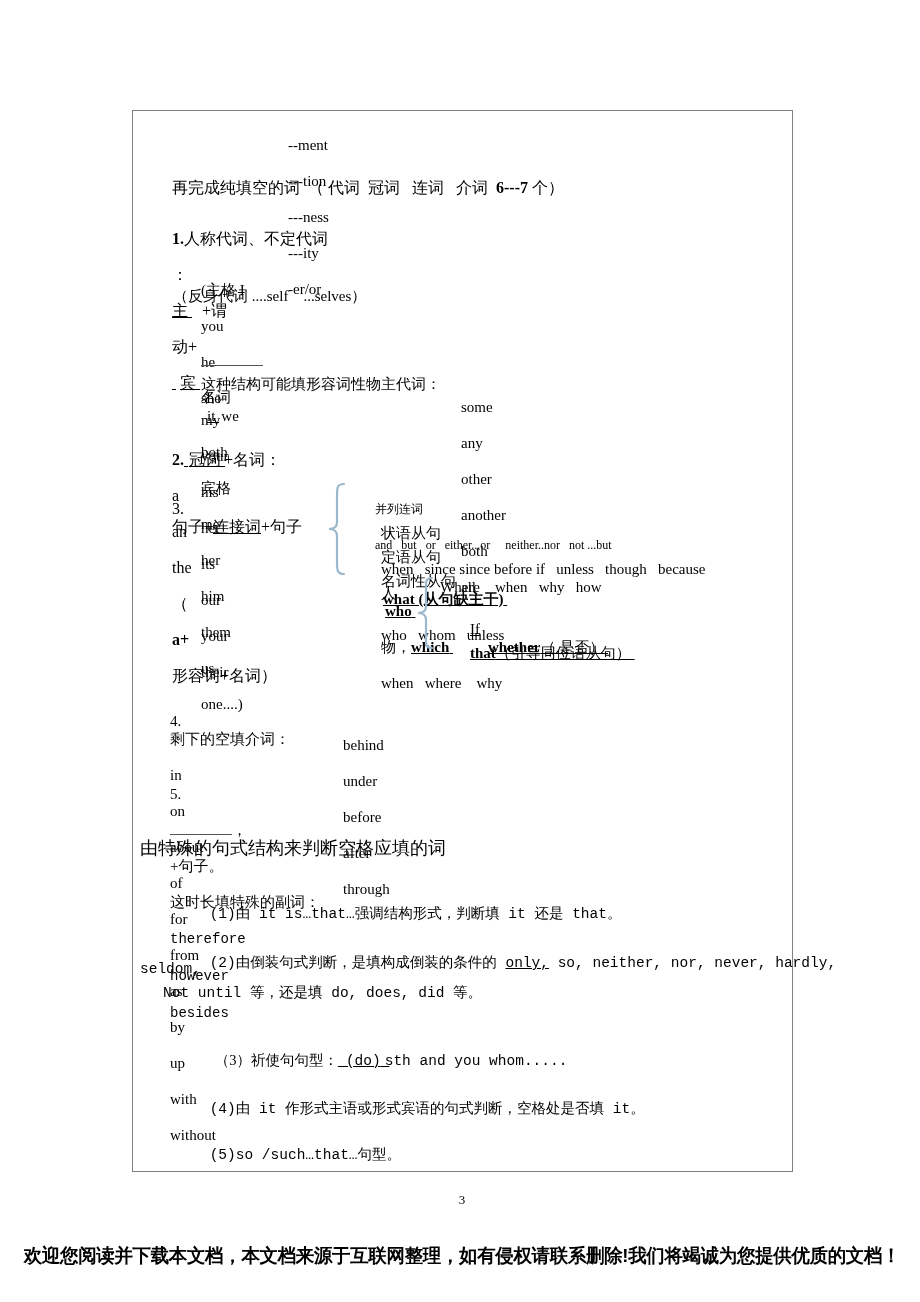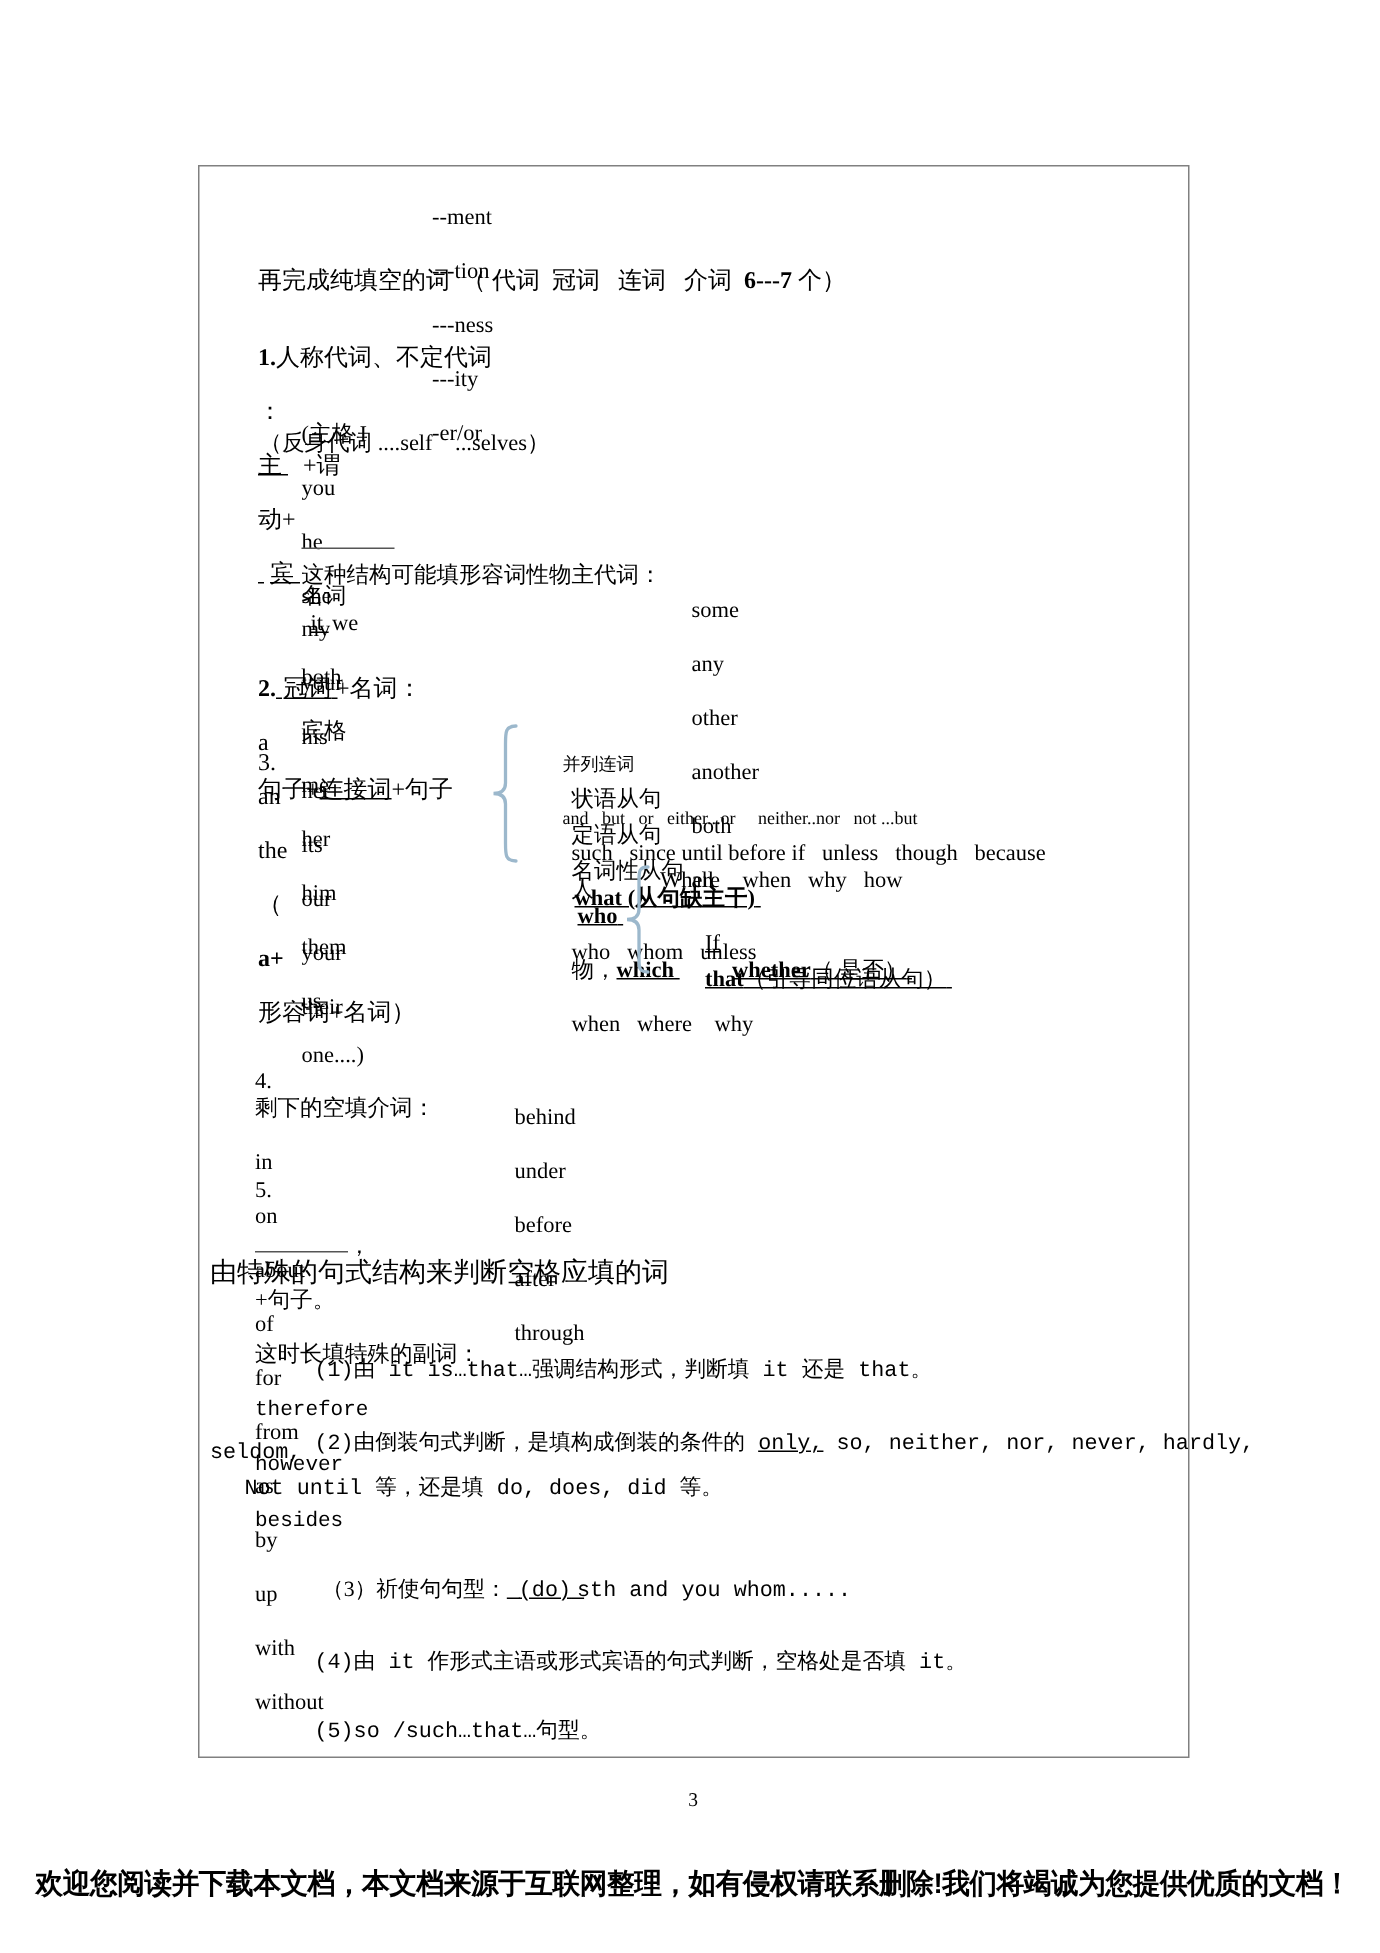--- a/index.html
+++ b/index.html
@@ -224,21 +224,21 @@
 
       <div class="ln serif" style="left:218px; top:371px; font-size:12px;">
         <span>并列连词</span>
         <span style="display:inline-block;width:4px"></span>
         <span>and   but   or   either...or     neither..nor   not ...but</span>
       </div>
 
       <div class="ln serif" style="left:218px; top:395px; font-size:15px;">
         <span>状语从句</span>
         <span style="display:inline-block;width:4px"></span>
-        <span>such   since until before if   unless   though   because</span>
+        <span>when   since since before if   unless   though   because</span>
       </div>
 
       <div class="ln serif" style="left:218px; top:419px; font-size:15px;">
         <span>定语从句</span>
         <span style="display:inline-block;width:8px"></span>
         <span>人</span>
         <span style="display:inline-block;width:4px"></span><span class="ub">who</span><span class="u" style="display:inline-block;width:20px">&nbsp;</span>
         <span style="display:inline-block;width:40px"></span>
         <span>物，</span><span class="ub">which</span><span class="u" style="display:inline-block;width:16px">&nbsp;</span>
         <span style="display:inline-block;width:34px"></span>

